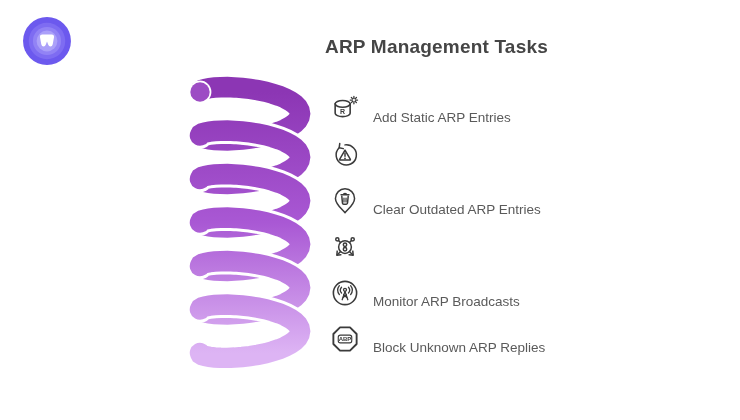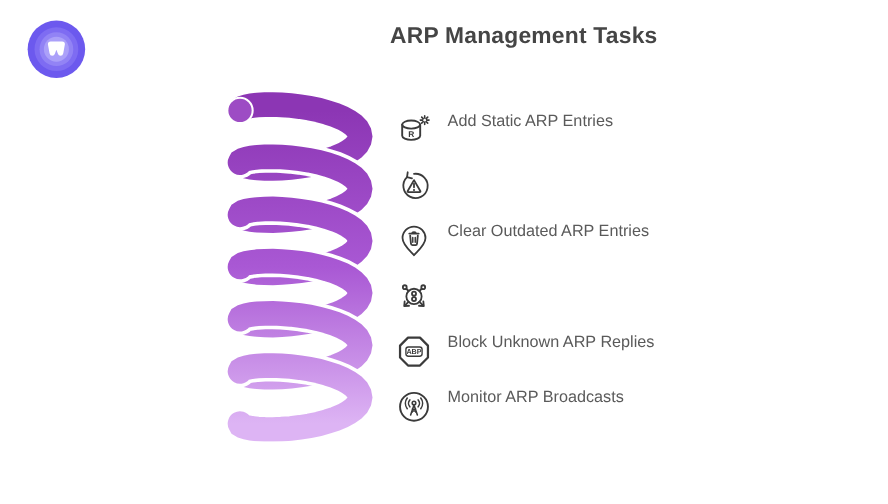--- a/index.html
+++ b/index.html
@@ -3,30 +3,30 @@
 <meta charset="utf-8">
 <style>
   html,body{margin:0;padding:0;}
   body{
     width:740px;height:420px;position:relative;overflow:hidden;
     background:var(--background,#ffffff);
     font-family:"Liberation Sans",sans-serif;
   }
   .logo{position:absolute;left:22px;top:16px;width:50px;height:50px;}
   .page-title{
-    position:absolute;left:325px;top:20px;
+    position:absolute;left:325px;top:36px;
     font-size:19px;font-weight:700;letter-spacing:.2px;
     color:var(--title-text,#454545);
   }
   .spiral-wrap{position:absolute;left:185px;top:68px;width:130px;height:300px;}
   .task-list{
     position:absolute;left:330px;top:94px;
     display:flex;flex-direction:column;gap:16px;
   }
-  .task{display:flex;align-items:flex-start;gap:13px;height:30px;}
+  .task{display:flex;align-items:flex-end;gap:13px;height:30px;}
   .task-icon{width:30px;height:30px;flex:0 0 30px;}
   .task-label{font-size:13.5px;color:var(--item-text,#5a5a5a);line-height:1;}
   .defs-hidden{position:absolute;width:0;height:0;overflow:hidden;}
 </style>
 </head>
 <body style="--title-text: #454545; --item-text: #5a5a5a; --icon-stroke: #3b3b3b; --background: #ffffff;">
 
 <svg class="logo" viewBox="0 0 48 48" aria-hidden="true">
   <circle cx="24" cy="24" r="23" fill="#6c59ee"></circle>
   <circle cx="24" cy="24" r="17.5" fill="#7e6cf2"></circle>
@@ -85,30 +85,30 @@
   </div>
 
   <div class="task">
     <svg class="task-icon" viewBox="0 0 32 32">
         <use href="#network-inspect-icon"></use>
       </svg>
   </div>
 
   <div class="task">
     <svg class="task-icon" viewBox="0 0 32 32">
-        <use href="#stop-octagon-icon"></use>
+        <use href="#broadcast-antenna-icon"></use>
       </svg>
-    <span class="task-label">Block Unknown ARP Replies</span>
+    <span class="task-label">Monitor ARP Broadcasts</span>
   </div>
 
   <div class="task">
     <svg class="task-icon" viewBox="0 0 32 32">
-        <use href="#broadcast-antenna-icon"></use>
+        <use href="#stop-octagon-icon"></use>
       </svg>
-    <span class="task-label">Monitor ARP Broadcasts</span>
+    <span class="task-label">Block Unknown ARP Replies</span>
   </div>
 </div>
 
 <svg class="defs-hidden" aria-hidden="true">
   <defs>
     <symbol id="database-add-icon" viewBox="0 0 32 32">
       <g fill="none" stroke="#3b3b3b" stroke-width="1.7" stroke-linecap="round" stroke-linejoin="round">
         <ellipse cx="13.5" cy="10.5" rx="8" ry="3.6"></ellipse>
         <path d="M5.5,10.5 V20.5 A8,3.6 0 0 0 21.5,20.5 V10.5"></path>
         <g stroke-width="1.4">

